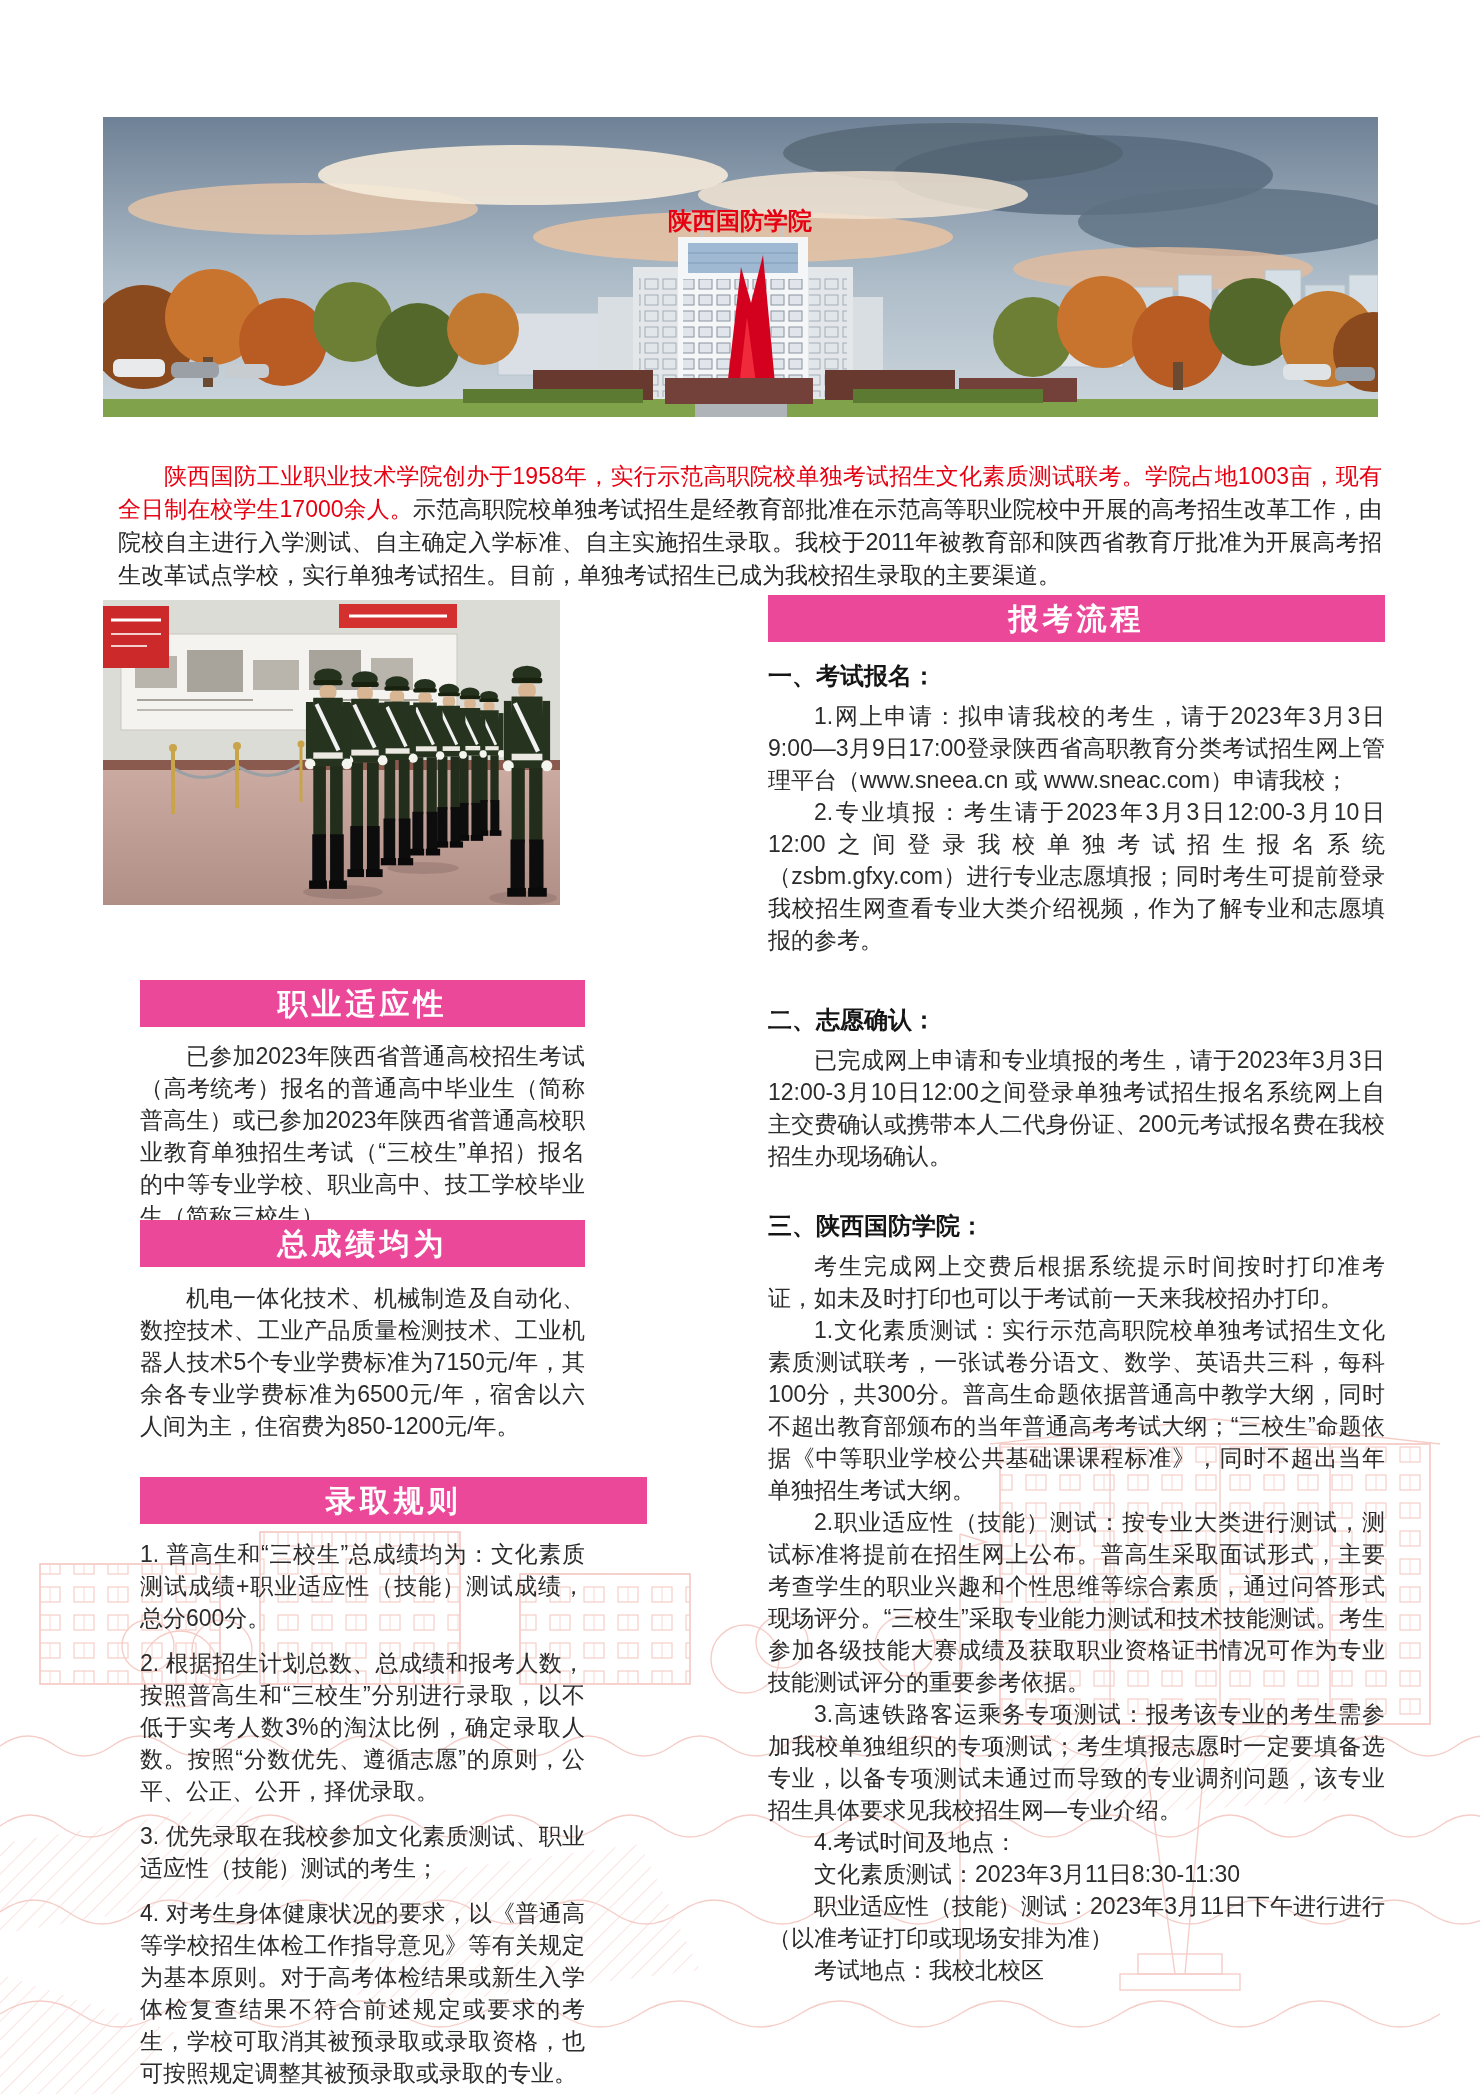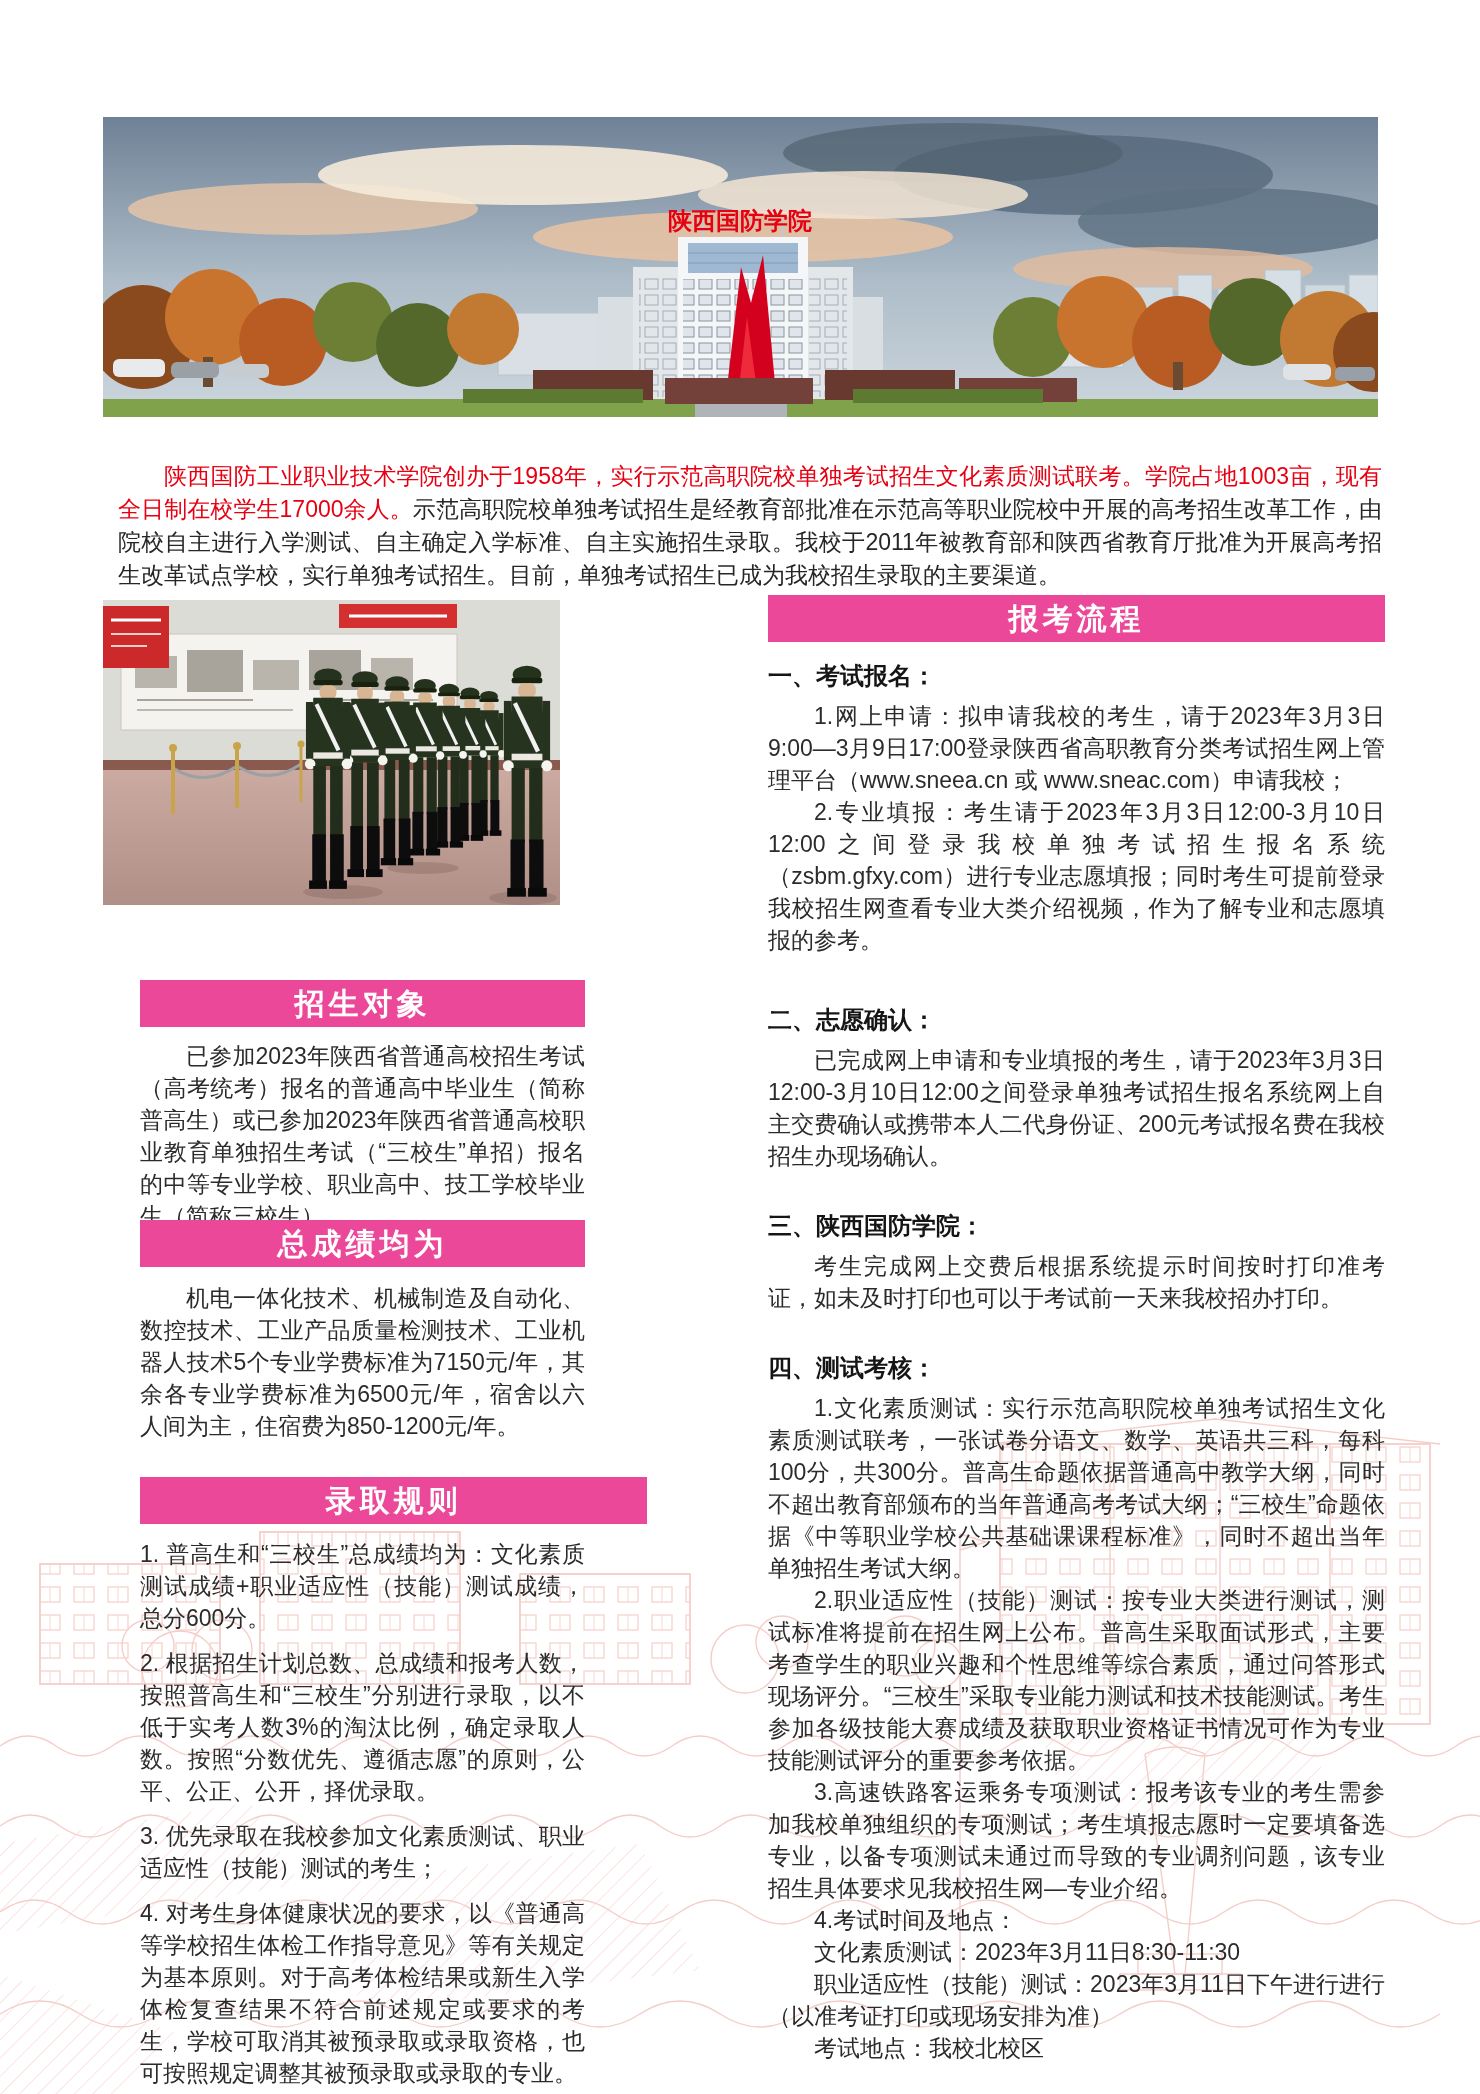--- a/index.html
+++ b/index.html
@@ -242,21 +242,21 @@
       <use href="#figSoldier" transform="translate(367,86.1) scale(0.73)"></use>
       <use href="#figSoldier" transform="translate(346,82.3) scale(0.78)"></use>
       <use href="#figSoldier" transform="translate(322,77.4) scale(0.84)"></use>
       <use href="#figSoldier" transform="translate(294,74.5) scale(0.90)"></use>
       <use href="#figSoldier" transform="translate(262,69.3) scale(0.98)"></use>
       <use href="#figSoldier" transform="translate(225,66.3) scale(1.05)"></use>
       <use href="#figSoldier" transform="translate(424,63.5) scale(1.10)"></use>
     </g>
   </svg>
 
-  <div class="abs band" style="left:140px;top:980px;width:445px;">招生对象</div>
+  <div class="abs band" style="left:140px;top:980px;width:445px;">职业适应性</div>
   <p class="abs bodytext ind" style="left:140px;top:1040px;width:445px;margin:0;">已参加2023年陕西省普通高校招生考试（高考统考）报名的普通高中毕业生（简称普高生）或已参加2023年陕西省普通高校职业教育单独招生考试（“三校生”单招）报名的中等专业学校、职业高中、技工学校毕业生（简称三校生）。</p>
 
   <div class="abs band" style="left:140px;top:1220px;width:445px;">总成绩均为</div>
   <p class="abs bodytext ind" style="left:140px;top:1282px;width:445px;margin:0;">机电一体化技术、机械制造及自动化、数控技术、工业产品质量检测技术、工业机器人技术5个专业学费标准为7150元/年，其余各专业学费标准为6500元/年，宿舍以六人间为主，住宿费为850-1200元/年。</p>
 
   <div class="abs band" style="left:140px;top:1477px;width:507px;">录取规则</div>
   <div class="abs bodytext rules" style="left:140px;top:1538px;width:445px;">
     <p>1. 普高生和“三校生”总成绩均为：文化素质测试成绩+职业适应性（技能）测试成绩，总分600分。</p>
     <p>2. 根据招生计划总数、总成绩和报考人数，按照普高生和“三校生”分别进行录取，以不低于实考人数3%的淘汰比例，确定录取人数。按照“分数优先、遵循志愿”的原则，公平、公正、公开，择优录取。</p>
     <p>3. 优先录取在我校参加文化素质测试、职业适应性（技能）测试的考生；</p>
@@ -269,21 +269,20 @@
     <h3 class="first">一、考试报名：</h3>
     <p class="ind">1.网上申请：拟申请我校的考生，请于2023年3月3日9:00—3月9日17:00登录陕西省高职教育分类考试招生网上管理平台（www.sneea.cn 或 www.sneac.com）申请我校；</p>
     <p class="ind">2.专业填报：考生请于2023年3月3日12:00-3月10日12:00之间登录我校单独考试招生报名系统（zsbm.gfxy.com）进行专业志愿填报；同时考生可提前登录我校招生网查看专业大类介绍视频，作为了解专业和志愿填报的参考。</p>
 
     <h3 class="big-gap">二、志愿确认：</h3>
     <p class="ind">已完成网上申请和专业填报的考生，请于2023年3月3日12:00-3月10日12:00之间登录单独考试招生报名系统网上自主交费确认或携带本人二代身份证、200元考试报名费在我校招生办现场确认。</p>
 
     <h3>三、陕西国防学院：</h3>
     <p class="ind">考生完成网上交费后根据系统提示时间按时打印准考证，如未及时打印也可以于考试前一天来我校招办打印。</p>
 
-    <h3>四、测试考核：</h3>
     <p class="ind">1.文化素质测试：实行示范高职院校单独考试招生文化素质测试联考，一张试卷分语文、数学、英语共三科，每科100分，共300分。普高生命题依据普通高中教学大纲，同时不超出教育部颁布的当年普通高考考试大纲；“三校生”命题依据《中等职业学校公共基础课课程标准》，同时不超出当年单独招生考试大纲。</p>
     <p class="ind">2.职业适应性（技能）测试：按专业大类进行测试，测试标准将提前在招生网上公布。普高生采取面试形式，主要考查学生的职业兴趣和个性思维等综合素质，通过问答形式现场评分。“三校生”采取专业能力测试和技术技能测试。考生参加各级技能大赛成绩及获取职业资格证书情况可作为专业技能测试评分的重要参考依据。</p>
     <p class="ind">3.高速铁路客运乘务专项测试：报考该专业的考生需参加我校单独组织的专项测试；考生填报志愿时一定要填备选专业，以备专项测试未通过而导致的专业调剂问题，该专业招生具体要求见我校招生网—专业介绍。</p>
     <p class="ind">4.考试时间及地点：</p>
     <p class="ind">文化素质测试：2023年3月11日8:30-11:30</p>
     <p class="ind">职业适应性（技能）测试：2023年3月11日下午进行进行（以准考证打印或现场安排为准）</p>
     <p class="ind">考试地点：我校北校区</p>
   </div>
 
 </div>

